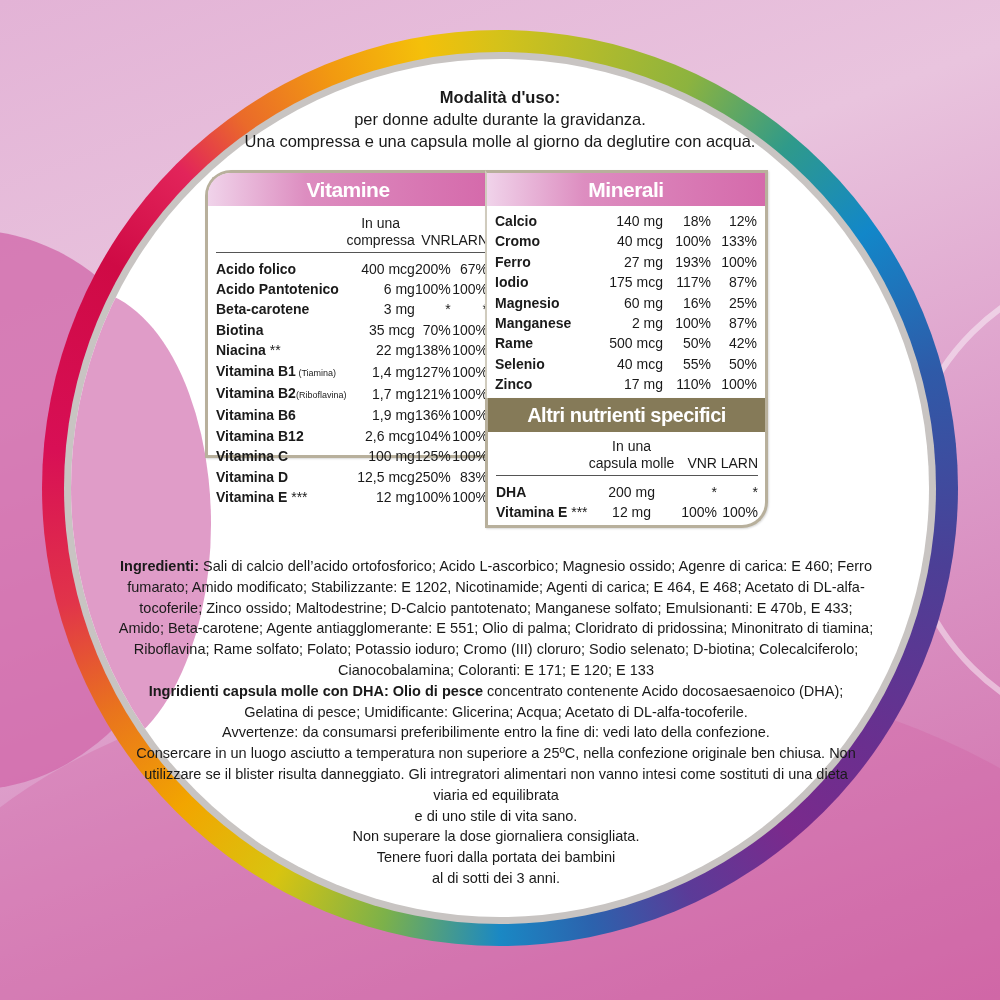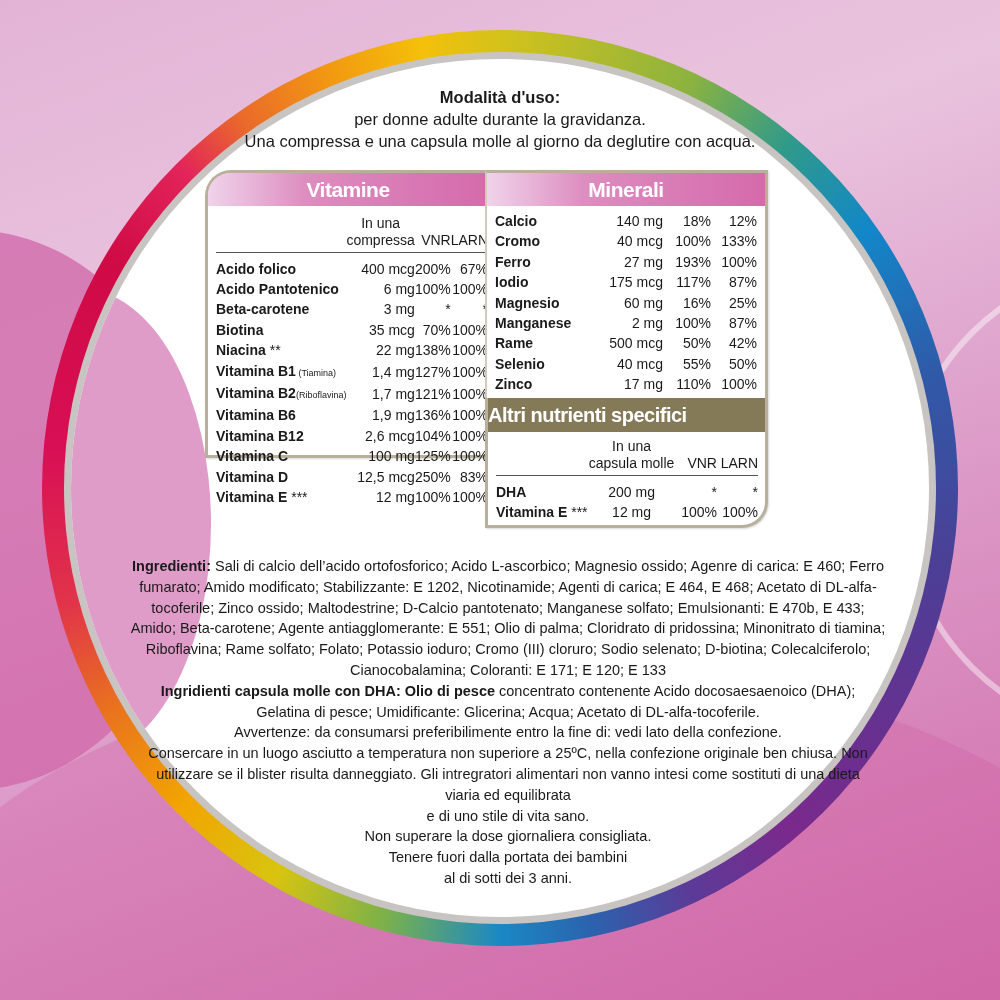--- a/index.html
+++ b/index.html
@@ -57,40 +57,40 @@
   .min-panel { left: 485px; top: 170px; width: 283px; height: 228px; border-bottom: none; border-left: 2px solid #d0cbbd; }
   .altri-panel { left: 485px; top: 398px; width: 283px; height: 130px; border-radius: 0 0 26px 0; border-top: none; }
 
   .head-pink {
     height: 33px; color: #fff; font-weight: bold; font-size: 21px; text-align: center; line-height: 33px;
     background: linear-gradient(90deg, #f0d3ea 0%, #dd8dc0 35%, #d56aab 100%);
     letter-spacing: -0.5px;
   }
   .vit-panel .head-pink { border-radius: 22px 0 0 0; margin: 0 -1px 0 0; }
   .head-gold {
-    height: 34px; color: #fff; font-weight: bold; font-size: 20px; text-align: left; line-height: 34px;
+    height: 34px; color: #fff; font-weight: bold; font-size: 20px; text-align: center; line-height: 34px;
     background: #857a58; letter-spacing: -0.5px;
   }
 
   table { border-collapse: collapse; font-size: 14px; }
   td, th { padding: 0; height: 20.4px; line-height: 20.4px; white-space: nowrap; }
   th { font-weight: normal; vertical-align: bottom; line-height: 17px; }
   td.name { font-weight: bold; text-align: left; }
   td.num, th.num { text-align: right; }
   .small { font-size: 9px; font-weight: normal; }
   .stars { font-weight: normal; }
   .hdr-row th { border-bottom: 1.5px solid #555; padding-bottom: 3px; }
   .spacer td { height: 6px; }
 
   .vit-table { position: absolute; left: 8px; top: 42px; width: 258px; }
   .min-table { position: absolute; left: 8px; top: 38px; width: 262px; }
   .altri-table { position: absolute; left: 8px; top: 40px; width: 262px; }
 
   .ingredients {
-    position: absolute; left: 128px; top: 556px; width: 760px; text-align: center;
+    position: absolute; left: 116px; top: 556px; width: 760px; text-align: center;
     font-size: 14.5px; line-height: 20.8px; color: #1a1a1a;
   }
   .ingredients p { margin: 0; }
   .ingredients b { font-weight: bold; }
 </style>
 </head>
 <body>
 
 <div class="bg-bubble-bottom"></div>
 <div class="bg-bubble-left"></div>

